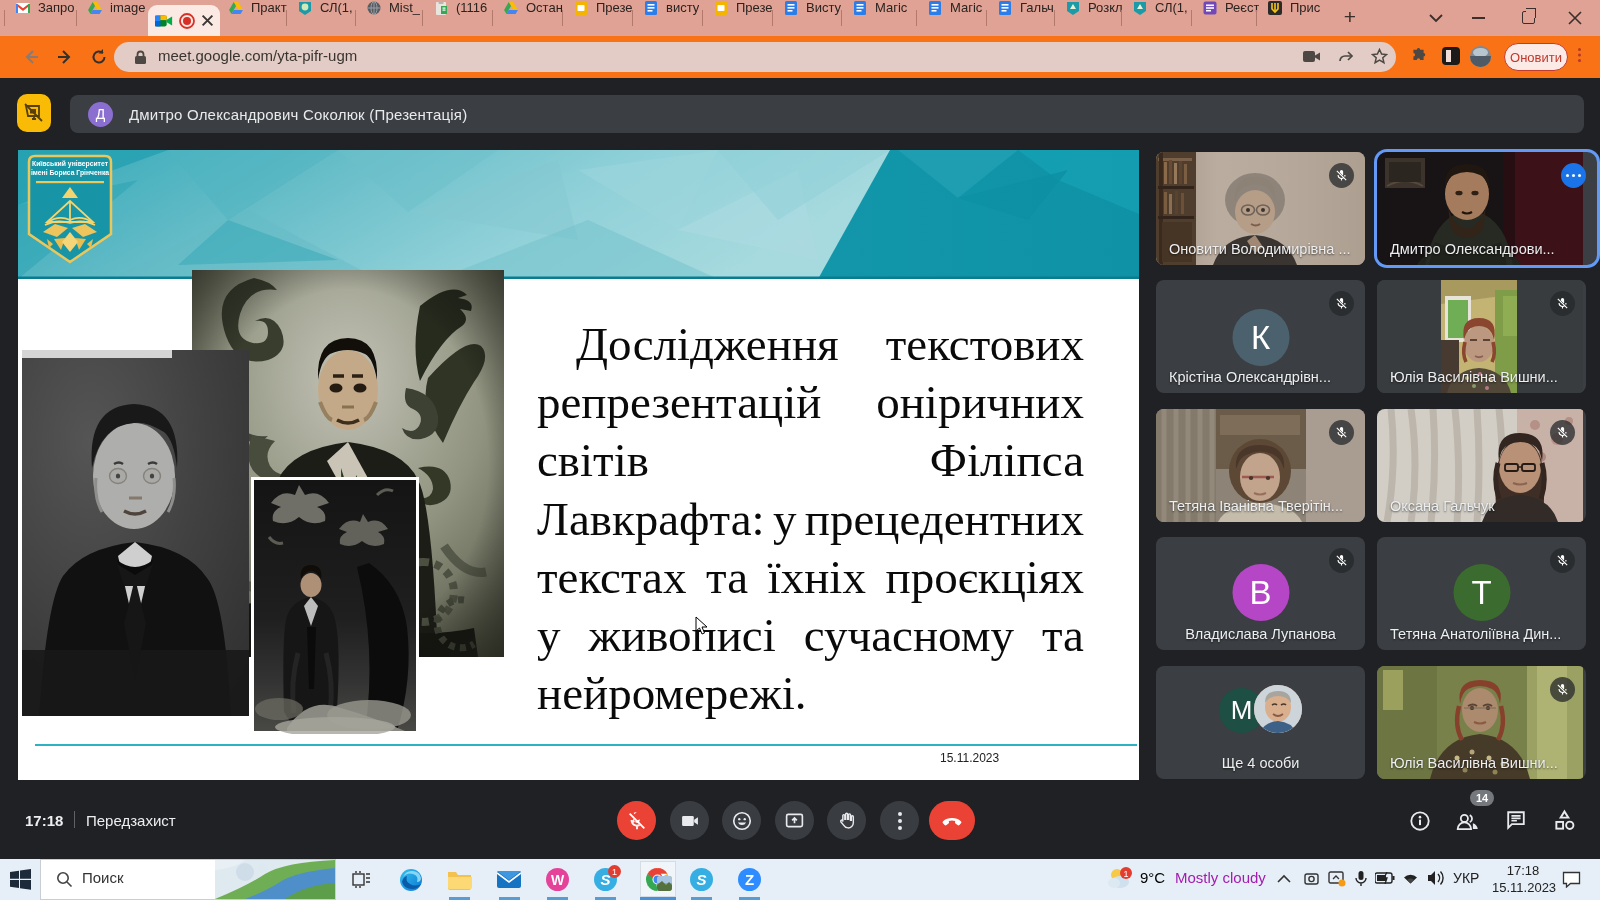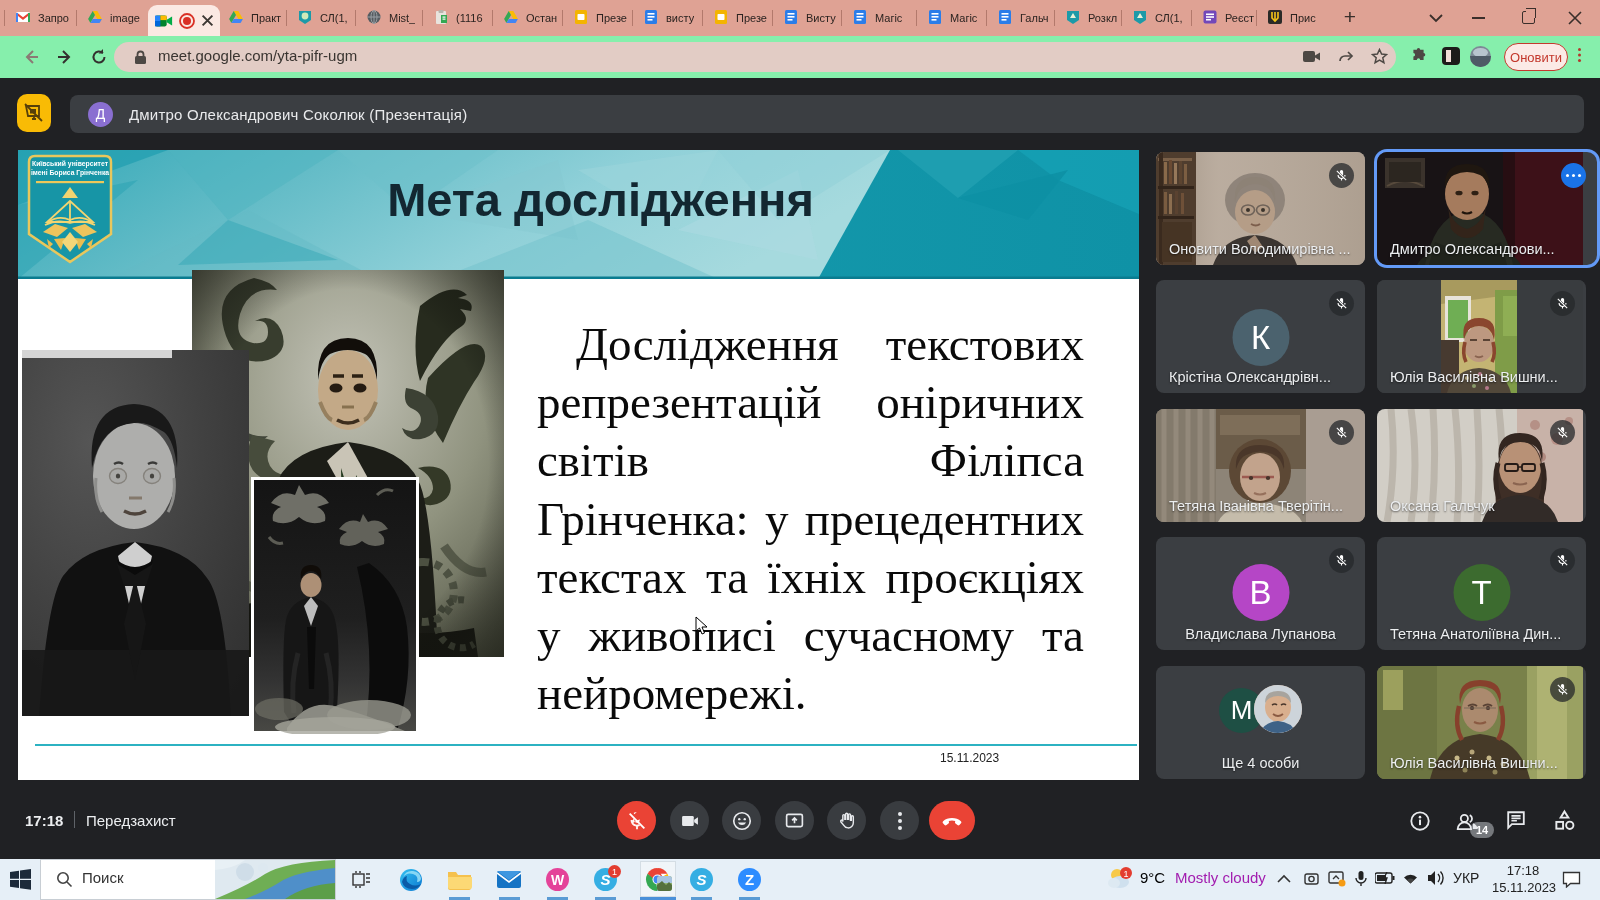--- a/index.html
+++ b/index.html
@@ -1,24 +1,24 @@
 <!DOCTYPE html>
 <html><head>
 <meta charset="utf-8">
 <style>
   html,body{margin:0;padding:0;}
   #app{position:relative;width:1600px;height:900px;overflow:hidden;background:#202124;font-family:"Liberation Sans",sans-serif;}
   .abs{position:absolute;}
   
   #tabstrip{position:absolute;left:0;top:0;width:1600px;height:36px;background:#dfa294;}
-  .tab{position:absolute;top:0;height:36px;display:flex;align-items:center;font-size:11px;color:#2b2320;}
+  .tab{position:absolute;top:0;height:36px;display:flex;font-size:13px;color:#2b2320;}
   .tab .lbl{margin-left:7px;white-space:nowrap;overflow:hidden;}
   .tabsep{position:absolute;top:10px;width:1px;height:16px;background:#b3796c;}
   #activetab{position:absolute;left:148px;top:5px;width:72px;height:31px;background:#fbe9e3;border-radius:9px 9px 0 0;display:flex;align-items:center;justify-content:center;gap:6px;}
-  #toolbar{position:absolute;left:0;top:36px;width:1600px;height:42px;background:#86efac;border-bottom:0;}
+  #toolbar{position:absolute;left:0;top:36px;width:1600px;height:42px;background:#f97316;border-bottom:0;}
   #omnibox{position:absolute;left:114px;top:6px;width:1282px;height:30px;background:#e2ccc5;border-radius:15px;display:flex;align-items:center;}
   
   #meet{position:absolute;left:0;top:78px;width:1600px;height:781px;background:#202124;}
   #topbarpill{position:absolute;left:70px;top:17px;width:1514px;height:38px;background:#3b3e42;border-radius:8px;display:flex;align-items:center;}
   #presicon{position:absolute;left:17px;top:16px;width:34px;height:38px;background:#f9bb05;border-radius:10px;display:flex;align-items:center;justify-content:center;}
   #slide{position:absolute;left:18px;top:72px;width:1121px;height:630px;background:#ffffff;overflow:hidden;}
   .tile{position:absolute;width:209px;height:113px;background:#3b3e42;border-radius:8px;overflow:hidden;}
   .tname{position:absolute;left:13px;bottom:8px;font-size:14.5px;font-weight:500;color:#eceef0;text-shadow:0 1px 2px rgba(0,0,0,.6);white-space:nowrap;}
   .micoff{position:absolute;top:11px;right:11px;width:25px;height:25px;border-radius:50%;background:rgba(38,40,43,.75);display:flex;align-items:center;justify-content:center;}
   .avcirc{position:absolute;left:50%;top:38px;transform:translateX(-50%);width:54px;height:54px;border-radius:50%;display:flex;align-items:center;justify-content:center;font-size:30px;color:#fff;}
@@ -305,21 +305,20 @@
 <polygon points="420,129 570,70 700,129" fill="#72c1cb" opacity="0.5"></polygon>
 <polygon points="560,20 700,0 660,80" fill="#9ed5db" opacity="0.5"></polygon>
 <polygon points="660,80 780,20 800,110" fill="#addbe1" opacity="0.55"></polygon>
 <polygon points="700,0 872,0 760,70" fill="#8fd0d8" opacity="0.5"></polygon>
 <polygon points="210,70 320,110 160,115" fill="#2ea5b4" opacity="0.45"></polygon>
 <polygon points="880,0 1000,0 940,48" fill="#21a0b2" opacity="0.85"></polygon>
 <polygon points="1000,0 1121,0 1121,64 1040,30" fill="#17a3b6" opacity="0.7"></polygon>
 <polygon points="940,48 1050,20 1010,70" fill="#0d90a4" opacity="0.9"></polygon>
 <rect y="126.5" width="1121" height="2.5" fill="#0a7c90"></rect>
 </svg>
-<div class="abs" style="left:22px;top:26px;width:1121px;text-align:center;font-size:47px;font-weight:700;color:#132731;line-height:1;">Мета дослідження</div>
         <svg class="abs" style="left:5px;top:2px;" width="94" height="116" viewBox="0 0 94 116">
 <path d="M6 10 q0-6 6-6 h70 q6 0 6 6 v72 l-41 28 -41-28 z" fill="#1795a6" stroke="#e9c75c" stroke-width="2.5"></path>
 <text x="47" y="14" text-anchor="middle" font-size="6.8" font-weight="700" fill="#fff" font-family="Liberation Sans">Київський університет</text>
 <text x="47" y="23" text-anchor="middle" font-size="6.8" font-weight="700" fill="#fff" font-family="Liberation Sans">імені Бориса Грінченка</text>
 <rect x="13" y="29" width="68" height="2.2" fill="#ecc85a"></rect>
 <polygon points="47,35 55,46 39,46" fill="#f2d470"></polygon>
 <path d="M47 49 L24 70 h46 z" fill="none" stroke="#f2d470" stroke-width="1.8"></path>
 <path d="M47 49 v21" stroke="#f2d470" stroke-width="1.8"></path>
 <path d="M25 70 q11-7 22-2 q11-5 22 2" fill="none" stroke="#f2d470" stroke-width="1.8"></path>
 <path d="M22 73 q12-6 25-2 q13-4 25 2" fill="none" stroke="#f2d470" stroke-width="1.8"></path>
@@ -428,21 +427,21 @@
         </div>
         <div class="abs sline" style="top:223px;">
           <span>репрезентацій</span>
           <span>оніричних</span>
         </div>
         <div class="abs sline" style="top:281px;">
           <span>світів</span>
           <span>Філіпса</span>
         </div>
         <div class="abs sline" style="top:340px;">
-          <span>Грінченка:</span>
+          <span>Лавкрафта:</span>
           <span>у</span>
           <span>прецедентних</span>
         </div>
         <div class="abs sline" style="top:398px;">
           <span>текстах</span>
           <span>та</span>
           <span>їхніх</span>
           <span>проєкціях</span>
         </div>
         <div class="abs sline" style="top:456px;">
@@ -496,21 +495,21 @@
         <div style="width:4px;height:4px;border-radius:50%;background:#e8eaed;box-shadow:0 7px 0 #e8eaed,0 -7px 0 #e8eaed;"></div>
       </div>
       <div class="abs" style="left:929px;top:723px;width:46px;height:39px;border-radius:20px;background:#ea4335;display:flex;align-items:center;justify-content:center;">
         <svg width="24" height="24" viewBox="0 0 24 24">
           <path d="M12 9c-3.5 0-6.7 1.2-8.9 3.2a1.4 1.4 0 0 0-.1 2l1.6 1.8a1.4 1.4 0 0 0 1.9.1l2-1.6a1.4 1.4 0 0 0 .5-1.4l-.3-1.2a11.7 11.7 0 0 1 6.6 0l-.3 1.2a1.4 1.4 0 0 0 .5 1.4l2 1.6a1.4 1.4 0 0 0 1.9-.1l1.6-1.8a1.4 1.4 0 0 0-.1-2C18.7 10.2 15.5 9 12 9z" fill="#fff"></path>
         </svg>
       </div>
       <div class="abs" style="left:25px;top:734px;font-size:15px;font-weight:700;color:#eceef0;">17:18</div>
       <div class="abs" style="left:74px;top:733px;width:1px;height:17px;background:#5f6368;"></div>
       <div class="abs" style="left:86px;top:734px;font-size:15px;font-weight:500;color:#eceef0;">Передзахист</div>
-      <div class="abs" style="left:1470px;top:712px;width:24px;height:16px;border-radius:8px;background:#75787c;display:flex;align-items:center;justify-content:center;font-size:11px;font-weight:700;color:#fff;margin-top:32px;">14</div>
+      <div class="abs" style="left:1470px;top:712px;width:24px;height:16px;border-radius:8px;background:#75787c;display:flex;align-items:center;justify-content:center;font-size:11px;font-weight:700;color:#fff;">14</div>
       <svg class="abs" style="left:1409px;top:732px;" width="22" height="22" viewBox="0 0 24 24">
         <circle cx="12" cy="12" r="9.5" fill="none" stroke="#e8eaed" stroke-width="2"></circle>
         <rect x="10.9" y="10.5" width="2.2" height="6" fill="#e8eaed"></rect>
         <circle cx="12" cy="7.8" r="1.4" fill="#e8eaed"></circle>
       </svg>
       <svg class="abs" style="left:1455px;top:733px;" width="25" height="21" viewBox="0 0 28 22">
         <circle cx="10.5" cy="7.5" r="4" fill="none" stroke="#e8eaed" stroke-width="2"></circle>
         <path d="M16.5 3.9 a4.3 4.3 0 0 1 2.6 3.9 a4.3 4.3 0 0 1-2.6 3.9" fill="none" stroke="#e8eaed" stroke-width="2"></path>
         <path d="M3 19.5 a7.5 7.5 0 0 1 15 0z" fill="none" stroke="#e8eaed" stroke-width="2"></path>
         <path d="M20 13 a8 8 0 0 1 5.5 6.5 h-5.5z" fill="#e8eaed"></path>

